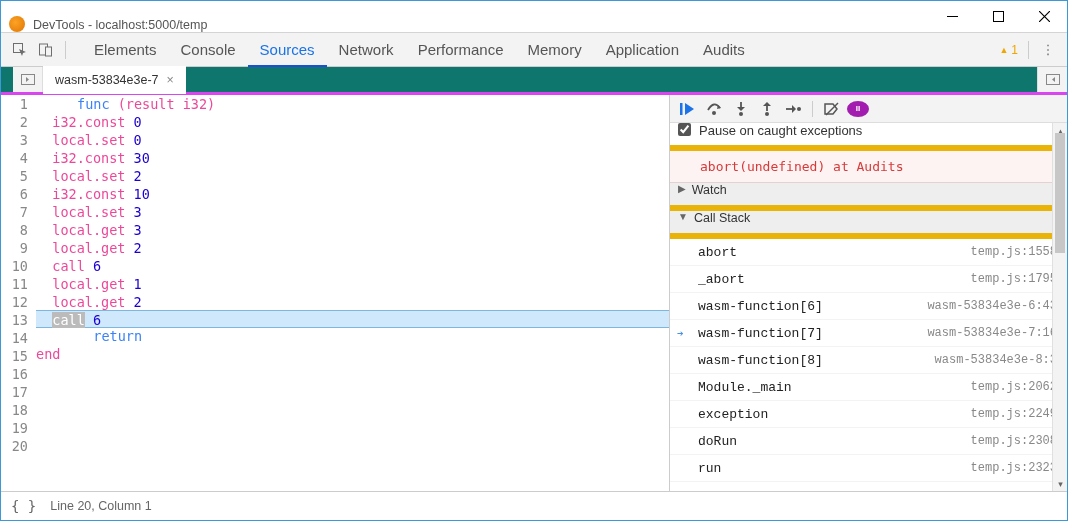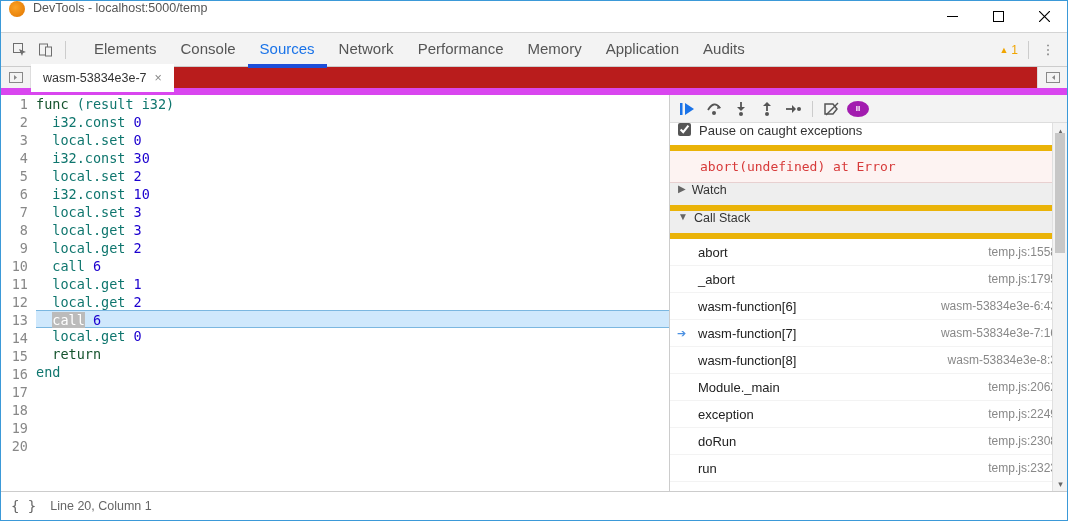--- a/index.html
+++ b/index.html
@@ -1,61 +1,61 @@
 <!DOCTYPE html>
 <html><head>
 <meta charset="utf-8">
 <style>
   * { box-sizing: border-box; margin: 0; padding: 0; }
   body { font-family: "Segoe UI", Arial, sans-serif; font-size: 13px; color: #333; background: #fff; width: 1068px; height: 521px; border: 1px solid #3b99d8; overflow: hidden; }
-  .titlebar { display: flex; align-items: flex-start; height: 32px; background: #fff; border-bottom: 1px solid #d4d4d4; padding-left: 8px; }
+  .titlebar { display: flex; align-items: flex-end; height: 32px; background: #fff; border-bottom: 1px solid #d4d4d4; padding-left: 8px; }
   .titlebar .favicon { width: 16px; height: 16px; border-radius: 50%; background: radial-gradient(circle at 40% 40%, #fca326, #e07400); margin-right: 8px; }
   .titlebar .title { font-size: 12.5px; color: #555; flex: 1; }
   .winbtns { display: flex; height: 100%; }
   .winbtn { width: 46px; display: flex; align-items: center; justify-content: center; color: #000; }
   .winbtn svg { width: 11px; height: 11px; }
   .toolbar { display: flex; align-items: center; height: 34px; border-bottom: 1px solid #ccc; background: #f3f3f3; padding: 0 6px; }
   .toolbar .tbtn { width: 26px; height: 26px; display: flex; align-items: center; justify-content: center; color: #6e6e6e; }
   .toolbar .divider { width: 1px; height: 18px; background: #ccc; margin: 0 6px; }
   .tabs { display: flex; gap: 0; margin-left: 10px; flex: 1; }
   .tab { padding: 8px 12px 7px; font-size: 15px; color: #555; cursor: pointer; border-bottom: 2px solid transparent; }
-  .tab.active { color: #1a73e8; border-bottom: 4px solid #1d4ed8; }
+  .tab.active { color: #1a73e8; border-bottom: 2px solid #1d4ed8; }
   .warn { color: #f0a500; font-size: 12px; display: flex; align-items: center; gap: 3px; margin-right: 4px; }
   .warn::before { content: "▲"; font-size: 9px; }
-  .tabstrip { display: flex; align-items: center; height: 28px; border-bottom: 7px solid #d946ef; background: #b91c1c; }
+  .tabstrip { display: flex; align-items: center; height: 28px; border-bottom: 3px solid #d946ef; background: #0f766e; padding-left: 12px; }
   .filetab { display: flex; align-items: center; gap: 8px; padding: 0 12px 0 12px; height: 28px; background: #fff; color: #333; font-size: 12.5px; }
   .filetab .close { cursor: pointer; color: #888; }
   .tabstrip .nav { width: 30px; display: flex; align-items: center; justify-content: center; color: #888; background: #f3f3f3; border-right: 1px solid #ddd; height: 100%; }
   .bodywrap { display: flex; height: 396px; }
   .editor-pane { width: 669px; display: flex; flex-direction: column; border-right: 1px solid #ccc; }
   .editor { flex: 1; display: flex; font-family: Consolas, Menlo, monospace; font-size: 13.5px; overflow: hidden; background: #fff; }
   .gutter { width: 35px; text-align: right; padding-right: 8px; color: #888; user-select: none; }
   .codelines { flex: 1; }
   .line { height: 18px; line-height: 18px; white-space: pre; }
-  .kw { color: #14532d; }
+  .kw { color: #3b82f6; margin-left: 41px; }
   .num { color: #1c00cf; }
-  .txt { color: #0f766e; }
+  .txt { color: #ec4899; }
   .line.hl { background: #cfe8fc; border-top: 1px solid #7bb7e0; border-bottom: 1px solid #7bb7e0; height: 18px; margin: -1px 0; }
   .line.hl .sel { background: #bbb; color: #fff; }
   .statusbar { height: 28px; border-top: 1px solid #ccc; display: flex; align-items: center; padding: 0 10px; gap: 14px; background: #fff; color: #666; font-size: 12.5px; }
   .statusbar .braces { font-family: Consolas, monospace; font-size: 14px; }
   .sidebar { flex: 1; display: flex; flex-direction: column; background: #fff; font-size: 13px; position: relative; }
   .dbg-toolbar { height: 28px; display: flex; align-items: center; gap: 4px; padding: 0 8px; border-bottom: 1px solid #ddd; background: #f3f3f3; }
   .dbg-toolbar .ibtn { width: 22px; height: 22px; display: flex; align-items: center; justify-content: center; color: #555; }
   .dbg-toolbar .divider { width: 1px; height: 16px; background: #ccc; margin: 0 4px; }
   .dbg-body { flex: 1; overflow: hidden; position: relative; }
   .dbg-row { height: 28px; display: flex; align-items: flex-start; padding: 0 8px; border-bottom: 6px solid #eab308; }
   .dbg-header { background: #eee; font-size: 12.5px; color: #333; cursor: pointer; }
   .dbg-header .tri { font-size: 10px; margin-right: 6px; color: #666; }
   .pause-box { background: #fdf3f2; padding: 6px 10px 8px; border-bottom: 1px solid #e8d0d0; }
   .pause-title { color: #c0392b; font-weight: 600; font-size: 12.5px; display: flex; align-items: center; gap: 6px; }
   .pause-title::before { content: "✖"; background: #d73a3a; color: #fff; width: 13px; height: 13px; border-radius: 50%; font-size: 8px; display: inline-flex; align-items: center; justify-content: center; }
   .pause-sub { font-family: Consolas, monospace; color: #d73a3a; font-size: 13px; margin-top: 2px; margin-left: 20px; }
   .checkbox-row input { margin-right: 8px; accent-color: #555; }
-  .callstack-item { height: 27px; display: flex; align-items: center; justify-content: space-between; padding: 0 10px 0 28px; font-size: 13px; border-bottom: 1px solid #f3f3f3; font-family: Liberation Sans, sans-serif; position: relative; }
+  .callstack-item { height: 27px; display: flex; align-items: center; justify-content: space-between; padding: 0 10px 0 28px; font-size: 13px; border-bottom: 1px solid #f3f3f3; font-family: Liberation Mono, monospace; position: relative; }
   .callstack-item .fn { color: #222; }
   .callstack-item .loc { color: #888; font-size: 12px; }
   .callstack-item.current::before { content: "➔"; position: absolute; left: 7px; color: #4a90e2; font-size: 11px; }
   .scrollbar-v { position: absolute; right: 0; top: 0; bottom: 0; width: 15px; background: #f3f3f3; border-left: 1px solid #e0e0e0; }
   .scrollbar-thumb { position: absolute; left: 2px; right: 2px; top: 10px; height: 120px; background: #c7c7c7; border-radius: 0; }
   .scrollbar-arrow { width: 15px; height: 15px; display: flex; align-items: center; justify-content: center; font-size: 9px; color: #666; position: absolute; left: 0; }
   .scrollbar-arrow.top { top: 0; }
   .scrollbar-arrow.bot { bottom: 0; }
   .play-icon { color: #1a73e8; }
   .pause-circle { width: 26px; height: 16px; border-radius: 50%; background: #a21caf; display: flex; align-items: center; justify-content: center; color: #fff; font-size: 8px; font-weight: bold; }
@@ -168,21 +168,20 @@
           <div class="line"><span class="txt">  i32.const </span><span class="num">30</span></div>
           <div class="line"><span class="txt">  local.set </span><span class="num">2</span></div>
           <div class="line"><span class="txt">  i32.const </span><span class="num">10</span></div>
           <div class="line"><span class="txt">  local.set </span><span class="num">3</span></div>
           <div class="line"><span class="txt">  local.get </span><span class="num">3</span></div>
           <div class="line"><span class="txt">  local.get </span><span class="num">2</span></div>
           <div class="line"><span class="txt">  call </span><span class="num">6</span></div>
           <div class="line"><span class="txt">  local.get </span><span class="num">1</span></div>
           <div class="line"><span class="txt">  local.get </span><span class="num">2</span></div>
           <div class="line hl"><span class="txt">  </span><span class="sel">call</span><span class="txt"> </span><span class="num">6</span></div>
-          <div class="line"><span class="txt">  local.get </span><span class="num">0</span></div>
           <div class="line"><span class="kw">  return</span></div>
           <div class="line"><span class="txt">end</span></div>
           <div class="line"><span class="txt"></span></div>
         </div>
     </div>
   </div>
 
   <div class="sidebar">
     <div class="dbg-toolbar">
       <div class="ibtn play-icon">
@@ -230,21 +229,21 @@
           <div class="pause-circle">II</div>
         </div>
     </div>
 
     <div class="dbg-body">
       <div class="dbg-row checkbox-row">
         <input type="checkbox" checked="" style="">
         <span>Pause on caught exceptions</span>
       </div>
       <div class="pause-box">
-        <div class="pause-sub">abort(undefined) at Error</div>
+        <div class="pause-sub">abort(undefined) at Audits</div>
       </div>
       <div class="dbg-row dbg-header">
           <span class="tri">▶</span>
           <span>Watch</span>
         </div>
       <div class="dbg-row dbg-header">
           <span class="tri">▼</span>
           <span>Call Stack</span>
         </div>
       <div id="callstack">

